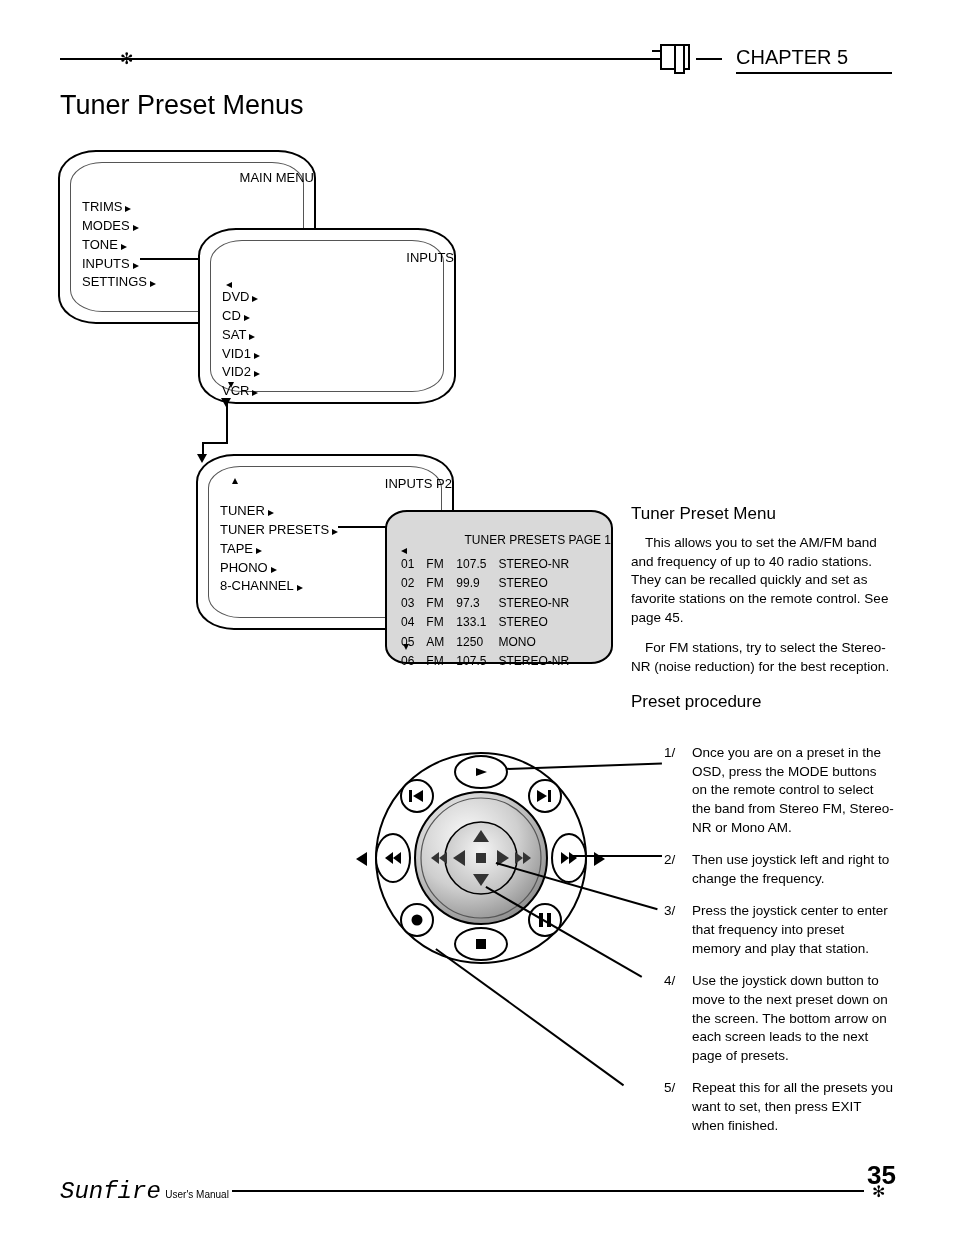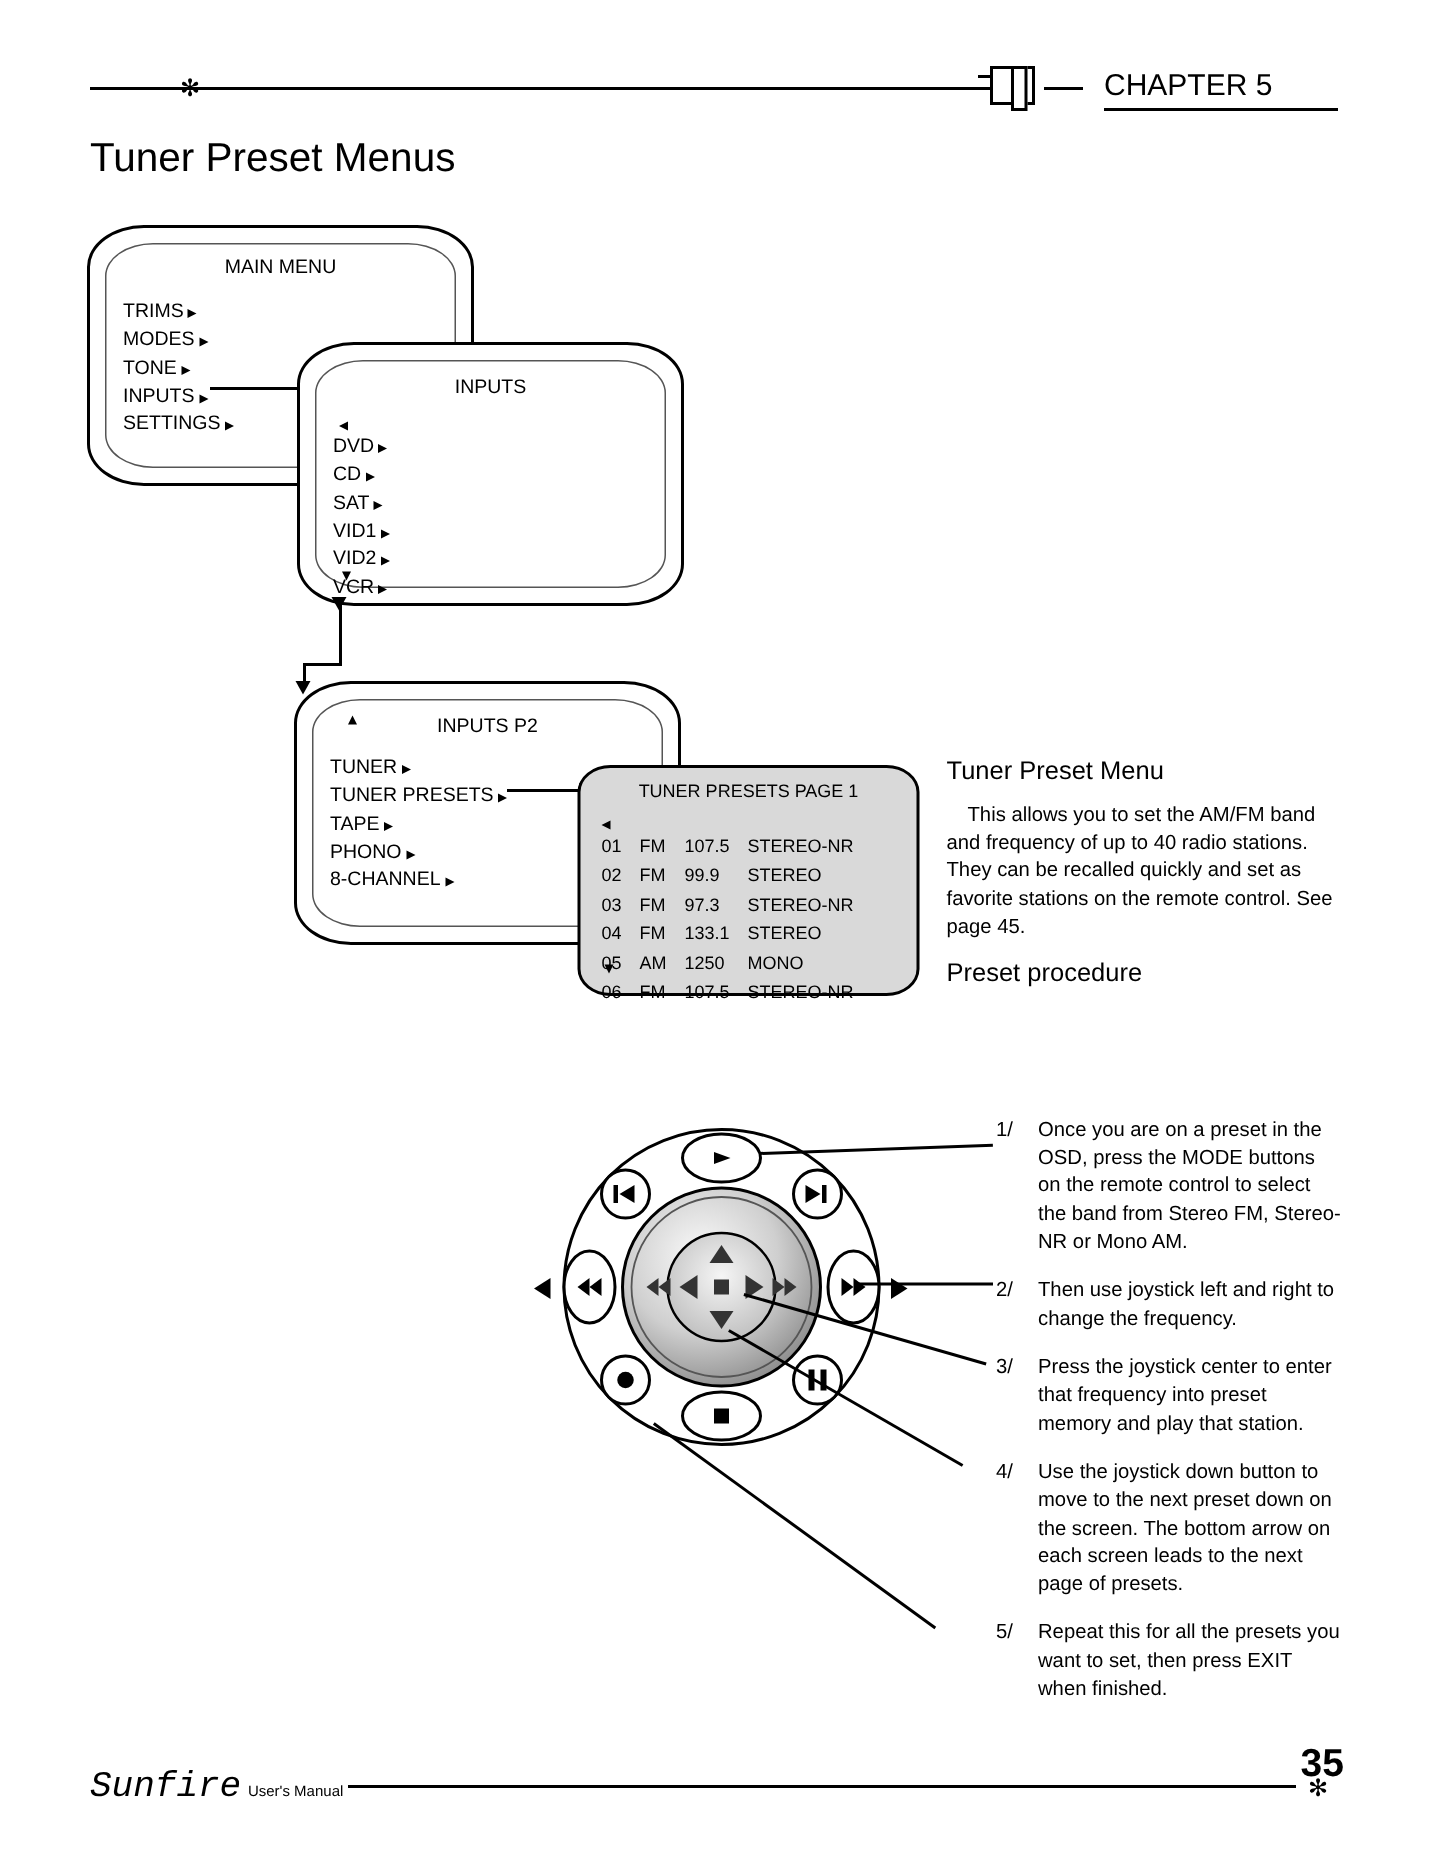--- a/index.html
+++ b/index.html
@@ -2,29 +2,29 @@
 <html><head>
 <meta charset="utf-8">
 <style>
   html,body{margin:0;padding:0;background:#fff;color:#000;font-family:Helvetica,Arial,sans-serif}
   .page{position:relative;width:954px;height:1235px;margin:0 auto}
   .abs{position:absolute}
   .hr{position:absolute;height:2px;background:#000}
   .gray{color:#000000}
   .tv{position:absolute;border:2.5px solid #000;border-radius:38px/28px;background:#fff}
   .tv-inner{position:absolute;inset:10px;border:1.5px solid #555;border-radius:32px/22px}
-  .menu-title{position:absolute;width:100%;text-align:center;font-size:13px}
+  .menu-title{position:absolute;width:100%;text-align:right;font-size:13px}
   .menu-list{position:absolute;font-size:13px;line-height:1.45}
   .menu-list span{white-space:nowrap;display:block}
   .arrow-r-sm::after{content:"";display:inline-block;margin-left:3px;border-left:6px solid currentColor;border-top:3.5px solid transparent;border-bottom:3.5px solid transparent;vertical-align:-1px}
   .arrow-l::after{content:"";display:inline-block;border-right:6px solid currentColor;border-top:3.5px solid transparent;border-bottom:3.5px solid transparent}
   .arrow-d::after{content:"";display:inline-block;border-top:6px solid currentColor;border-left:3.5px solid transparent;border-right:3.5px solid transparent}
   .arrow-u::after{content:"";display:inline-block;border-bottom:6px solid currentColor;border-left:3.5px solid transparent;border-right:3.5px solid transparent}
   .preset-panel{position:absolute;background:#d9d9d9;border:2px solid #000;border-radius:22px/18px}
-  .preset-title{position:absolute;width:100%;text-align:center;font-size:12px;top:8px}
+  .preset-title{position:absolute;width:100%;text-align:right;font-size:12px;top:21px}
   .preset-table{position:absolute;font-size:12px;line-height:1.45}
   .preset-table td{padding:0 10px 0 0;white-space:nowrap}
   .h1{font-size:27px;font-weight:400}
   .h2{font-size:17px;font-weight:400}
   .para{font-size:13.5px;line-height:1.38}
   .step{display:flex;gap:8px;margin-bottom:14px}
   .step-num{flex:0 0 20px}
   .connector{position:absolute;background:#000}
   .conn-arrow-r{position:absolute;width:0;height:0;border-left:9px solid #000;border-top:5px solid transparent;border-bottom:5px solid transparent}
   .conn-arrow-d{position:absolute;width:0;height:0;border-top:9px solid #000;border-left:5px solid transparent;border-right:5px solid transparent}
@@ -148,20 +148,21 @@
             <td>STEREO-NR</td>
           </tr>
         </tbody>
       </table>
     <span class="abs arrow-d" style="left:16px;bottom:8px"></span>
   </div>
 
   <div class="abs" style="left:631px;top:504px;width:262px">
     <div class="h2" style="margin-bottom:10px">Tuner Preset Menu</div>
     <div class="para" style="text-indent:14px;margin-bottom:12px">This allows you to set the AM/FM band and frequency of up to 40 radio stations. They can be recalled quickly and set as favorite stations on the remote control. See page 45.</div>
+    <div class="para" style="text-indent:14px;margin-bottom:16px">For FM stations, try to select the Stereo-NR (noise reduction) for the best reception.</div>
     <div class="h2" style="margin-bottom:10px">Preset procedure</div>
   </div>
 
   <div class="abs para" style="left:664px;top:744px;width:230px" id="steps">
       <div class="step">
         <div class="step-num">1/</div>
         <div>Once you are on a preset in the OSD, press the MODE buttons on the remote control to select the band from Stereo FM, Stereo-NR or Mono AM.</div>
       </div>
       <div class="step">
         <div class="step-num">2/</div>

